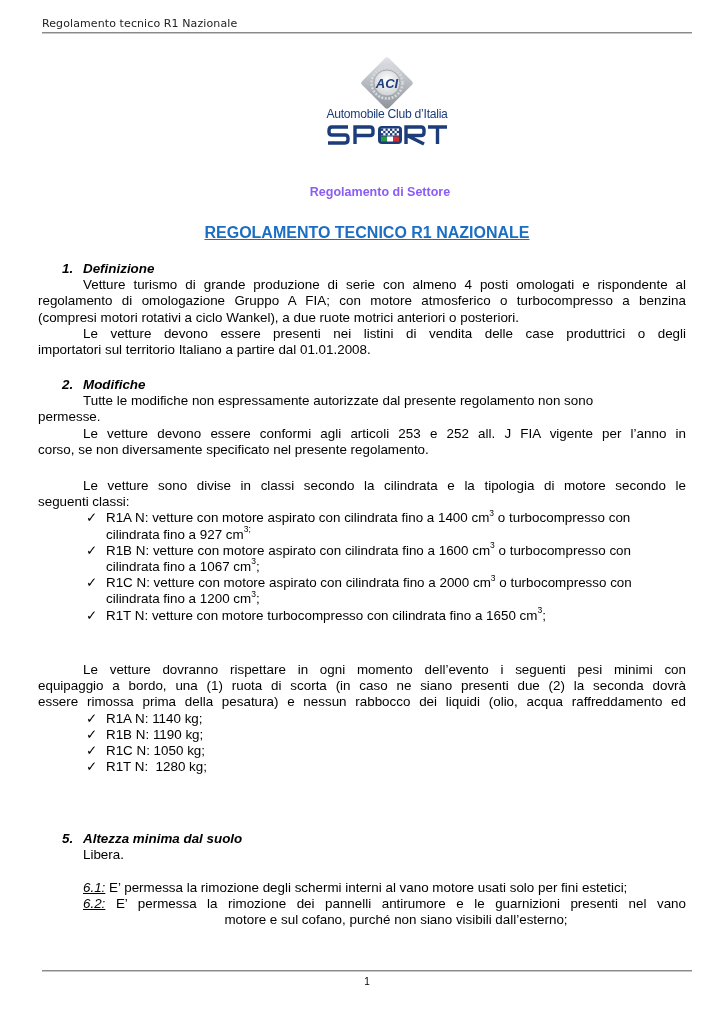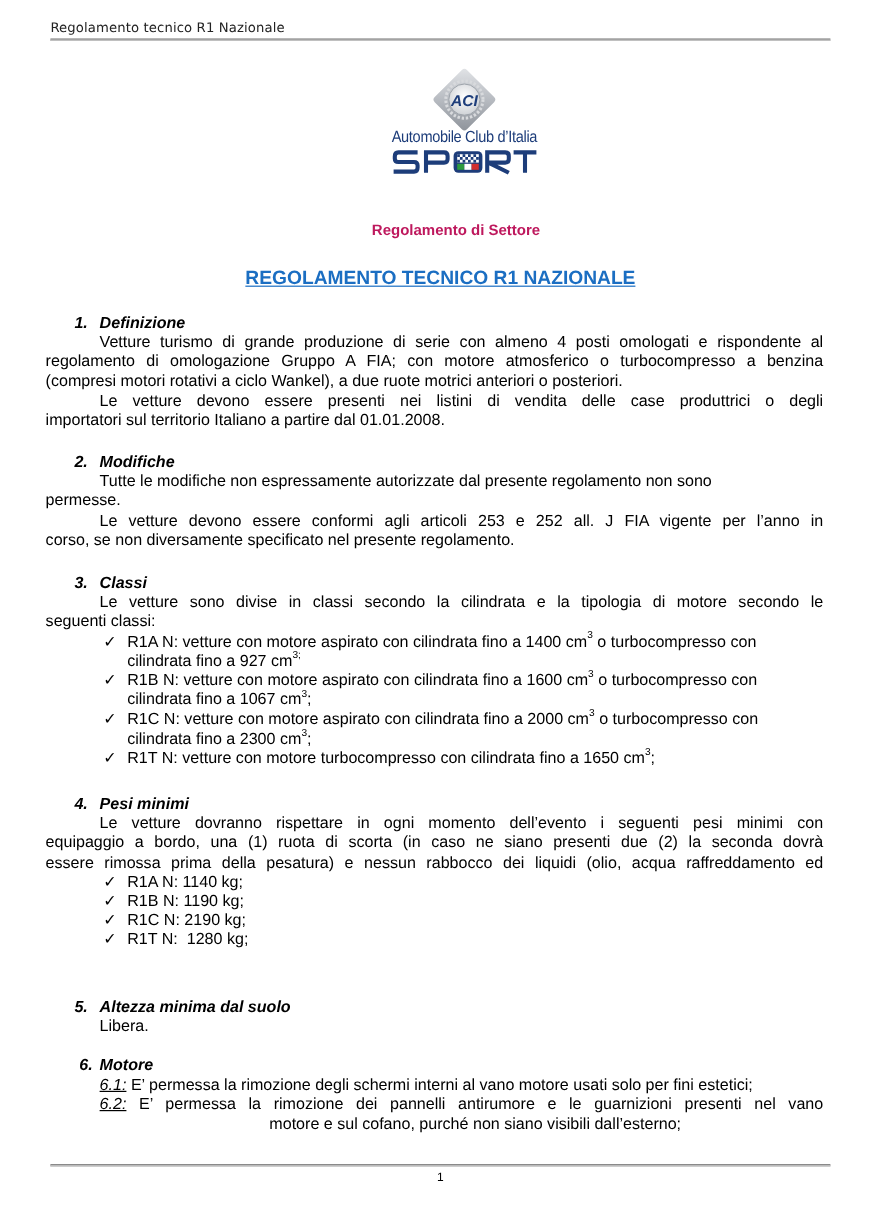--- a/index.html
+++ b/index.html
@@ -20,21 +20,21 @@
   .logo-diamond-wrap { position: absolute; left: 44px; top: 2px; width: 62px; height: 62px; }
   .logo-text {
     position: absolute; left: 0; top: 56px; width: 150px; text-align: center;
     font-family: "Liberation Sans", sans-serif; font-size: 13.5px; color: #1d3d7a;
     letter-spacing: -0.3px; transform: scaleX(0.9);
   }
   .logo-sport { position: absolute; left: 14px; top: 74px; width: 122px; height: 22px; }
 
   .sector-title {
     position: absolute; left: 0; width: 724px; top: 185px; text-align: center;
-    font-size: 12.5px; font-weight: bold; color: #be185d;
+    font-size: 12.5px; font-weight: bold; color: #8b5cf6;
     padding-left: 36px;
   }
   .doc-title {
     position: absolute; left: 0; width: 724px; top: 224px; text-align: center;
     font-size: 16px; font-weight: bold; color: #1b6ec2; text-decoration: underline;
     padding-left: 10px;
   }
 
   .body-text { position: absolute; left: 38px; width: 648px; font-size: 13.4px; line-height: 16.2px; }
   .line { white-space: nowrap; height: 16.2px; }
@@ -137,77 +137,74 @@
 
 <div class="body-text" style="top:377px;">
   <div class="line sec-head"><span class="num">2.</span><span>Modifiche</span></div>
   <div class="line indent">Tutte le modifiche non espressamente autorizzate dal presente regolamento non sono</div>
   <div class="line">permesse.</div>
   <div class="line justify indent">Le vetture devono essere conformi agli articoli 253 e 252 all. J FIA vigente per l’anno in</div>
   <div class="line">corso, se non diversamente specificato nel presente regolamento.</div>
 </div>
 
 <div class="body-text" style="top:478px;">
-  <div class="line sec-head"><span class="num">3.</span><span>Classi</span></div>
   <div class="line justify indent">Le vetture sono divise in classi secondo la cilindrata e la tipologia di motore secondo le</div>
   <div class="line">seguenti classi:</div>
 
   <div class="line bullet-line">
     <span class="check">✓</span>
     <span class="btext"><span>R1A N: vetture con motore aspirato con cilindrata fino a 1400 cm</span><sup>3</sup> <span>o turbocompresso con</span></span>
   </div>
   <div class="line bullet-cont"><span>cilindrata fino a 927 cm</span><sup>3;</sup></div>
 
   <div class="line bullet-line">
     <span class="check">✓</span>
     <span class="btext"><span>R1B N: vetture con motore aspirato con cilindrata fino a 1600 cm</span><sup>3</sup> <span>o turbocompresso con</span></span>
   </div>
   <div class="line bullet-cont"><span>cilindrata fino a 1067 cm</span><sup>3</sup><span>;</span></div>
 
   <div class="line bullet-line">
     <span class="check">✓</span>
     <span class="btext"><span>R1C N: vetture con motore aspirato con cilindrata fino a 2000 cm</span><sup>3</sup> <span>o turbocompresso con</span></span>
   </div>
-  <div class="line bullet-cont"><span>cilindrata fino a 2300 cm</span><sup>3</sup><span>;</span></div>
+  <div class="line bullet-cont"><span>cilindrata fino a 1200 cm</span><sup>3</sup><span>;</span></div>
 
   <div class="line bullet-line">
     <span class="check">✓</span>
     <span class="btext"><span>R1T N: vetture con motore turbocompresso con cilindrata fino a 1650 cm</span><sup>3</sup><span>;</span></span>
   </div>
 </div>
 
 <div class="body-text" style="top:662px;">
-  <div class="line sec-head"><span class="num">4.</span><span>Pesi minimi</span></div>
   <div class="line justify indent">Le vetture dovranno rispettare in ogni momento dell’evento i seguenti pesi minimi con</div>
   <div class="line justify">equipaggio a bordo, una (1) ruota di scorta (in caso ne siano presenti due (2) la seconda dovrà</div>
   <div class="line justify">essere rimossa prima della pesatura) e nessun rabbocco dei liquidi (olio, acqua raffreddamento ed</div>
   <div class="line bullet-line">
       <span class="check">✓</span>
       <span class="btext">R1A N: 1140 kg;</span>
     </div>
   <div class="line bullet-line">
       <span class="check">✓</span>
       <span class="btext">R1B N: 1190 kg;</span>
     </div>
   <div class="line bullet-line">
       <span class="check">✓</span>
-      <span class="btext">R1C N: 2190 kg;</span>
+      <span class="btext">R1C N: 1050 kg;</span>
     </div>
   <div class="line bullet-line">
       <span class="check">✓</span>
       <span class="btext" style="white-space:pre;">R1T N:  1280 kg;</span>
     </div>
 </div>
 
 <div class="body-text" style="top:831px;">
   <div class="line sec-head"><span class="num">5.</span><span>Altezza minima dal suolo</span></div>
   <div class="line indent">Libera.</div>
 </div>
 
 <div class="body-text" style="top:880px;">
-  <div class="line sec-head" style="padding-left:28px;"><span class="num" style="width:17px;">6.</span><span>Motore</span></div>
   <div class="line sub-head"><span class="sub-num">6.1:</span> <span>E’ permessa la rimozione degli schermi interni al vano motore usati solo per fini estetici;</span></div>
   <div class="line sub-head justify"><span class="sub-num">6.2:</span> <span>E’ permessa la rimozione dei pannelli antirumore e le guarnizioni presenti nel vano</span></div>
   <div class="line sub-cont">motore e sul cofano, purché non siano visibili dall’esterno;</div>
 </div>
 
 <div class="footer-rule"></div>
 <div class="page-number">1</div>
 
 </body></html>

